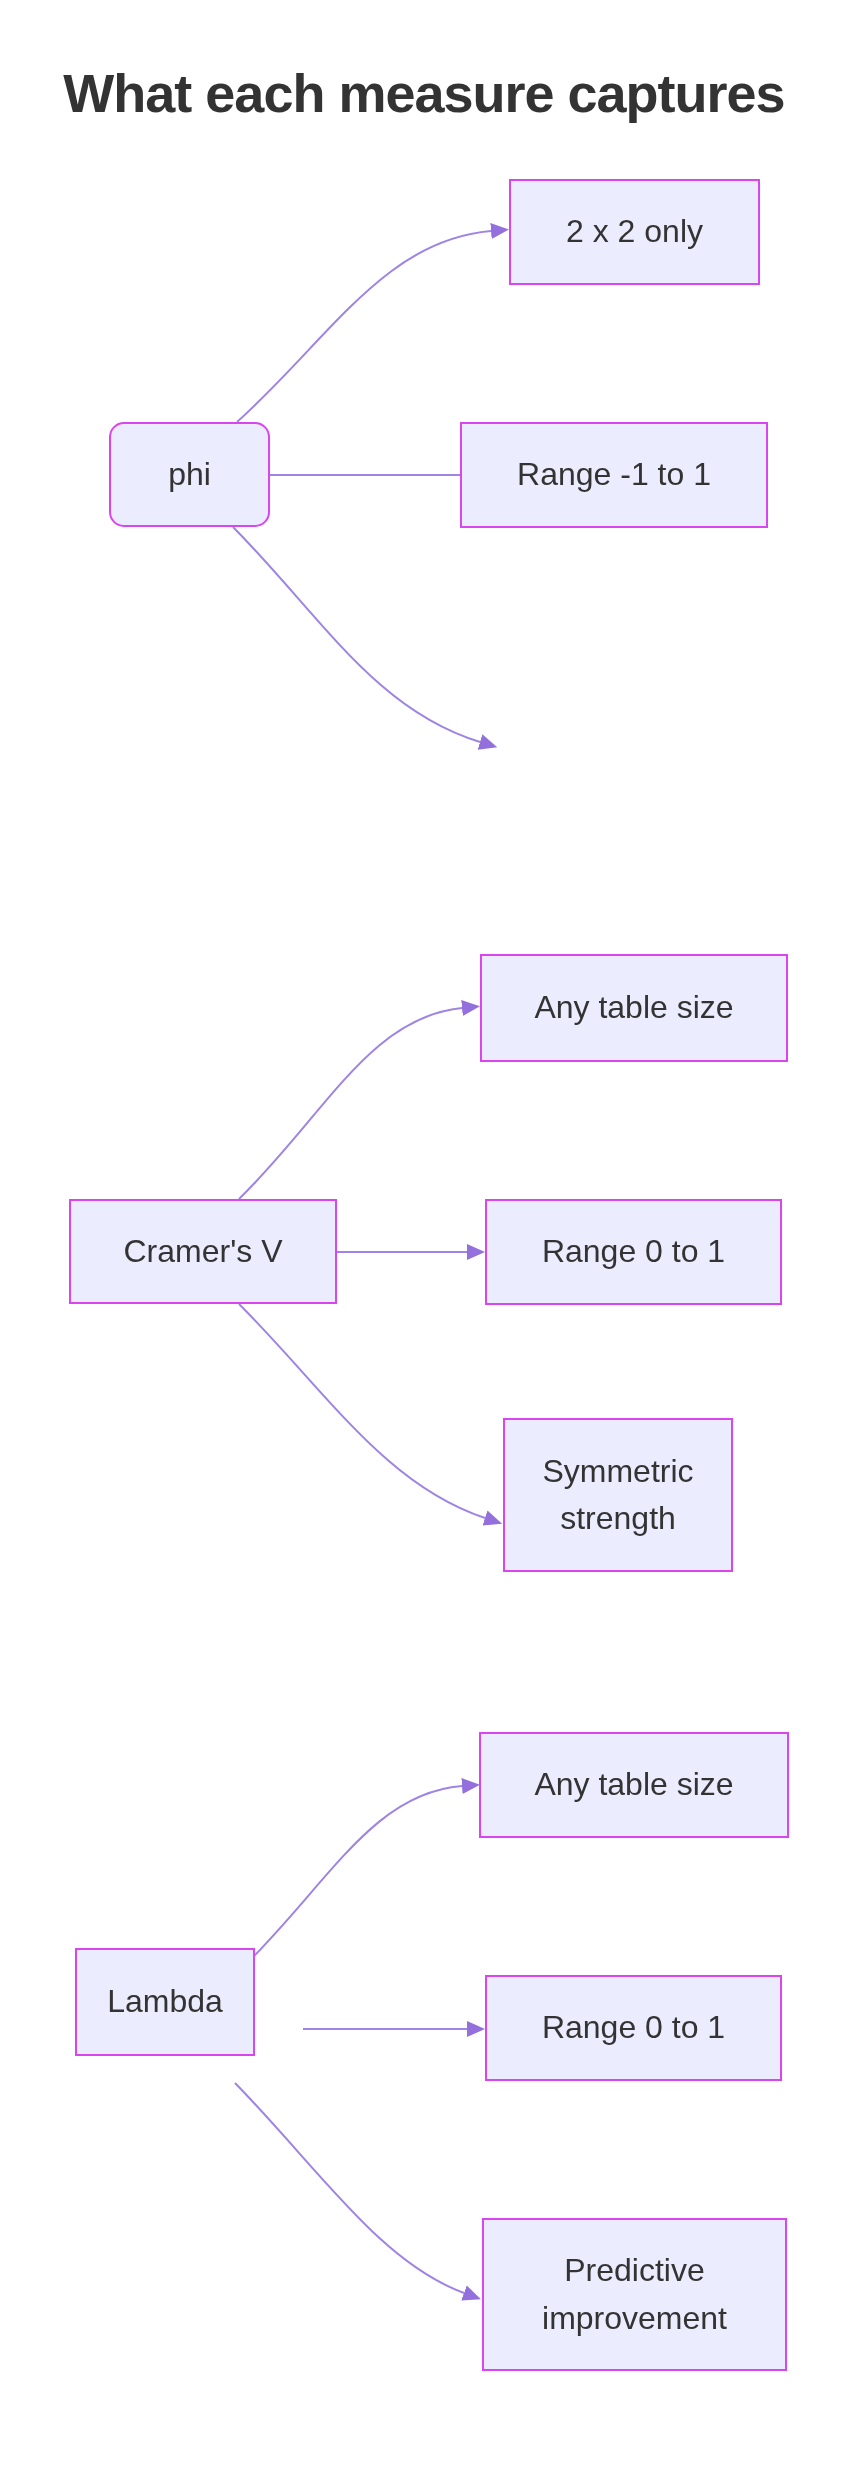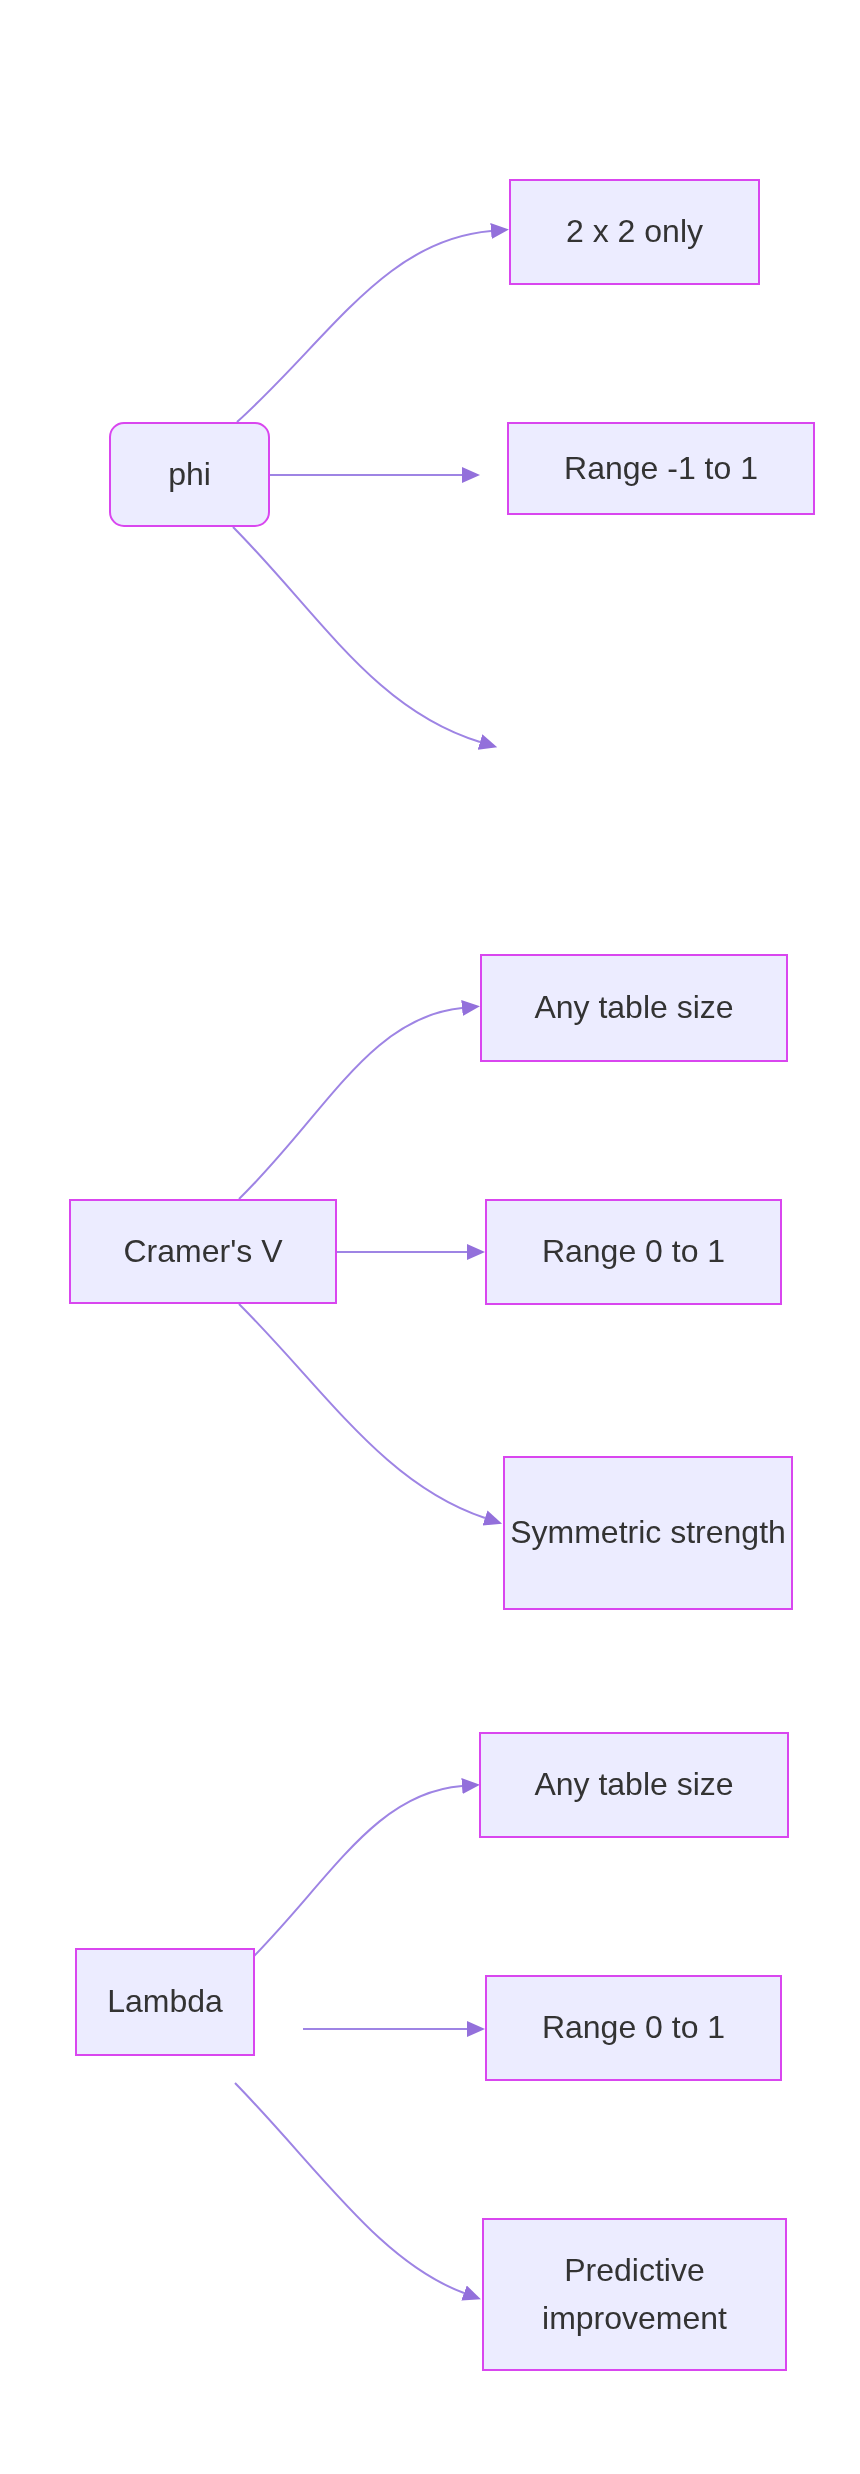--- a/index.html
+++ b/index.html
@@ -58,20 +58,21 @@
     line-height: 1.48;
     color: #333333;
     padding: 0 4px;
   }
 </style>
 </head>
 <body>
 
 <div class="canvas">
 
+  <div class="diagram-title">What each measure captures</div>
 
   <svg class="edges-layer" width="860" height="2474" viewBox="0 0 860 2474" xmlns="http://www.w3.org/2000/svg">
     <defs>
       <marker id="arrowhead" markerUnits="userSpaceOnUse" markerWidth="20" markerHeight="18" refX="0" refY="8" orient="auto">
         <path d="M0,0 L18,8 L0,16 z" fill="#9370DB"></path>
       </marker>
     </defs>
     <path class="edge" d="M 237 422 C 330 338, 385 240, 491 231" marker-end="url(#arrowhead)"></path>
     <path class="edge" d="M 270 475 L 462 475" marker-end="url(#arrowhead)"></path>
     <path class="edge" d="M 233 527 C 320 615, 375 710, 480 742" marker-end="url(#arrowhead)"></path>
@@ -82,34 +83,34 @@
     <path class="edge" d="M 303 2029 L 467 2029" marker-end="url(#arrowhead)"></path>
     <path class="edge" d="M 235 2083 C 320 2170, 380 2262, 464 2293" marker-end="url(#arrowhead)"></path>
   </svg>
 
   <div class="node" style="left:109px; top:422px; width:161px; height:105px;border-radius:15px;">
     <span class="node-label">phi</span>
   </div>
   <div class="node" style="left:509px; top:179px; width:251px; height:106px;">
     <span class="node-label">2 x 2 only</span>
   </div>
-  <div class="node" style="left:507px; top:422px; width:308px; height:93px;text-align:right;">
+  <div class="node" style="left:460px; top:422px; width:308px; height:106px;text-align:right;">
     <span class="node-label">Range -1 to 1</span>
   </div>
 
   <div class="node" style="left:55px; top:1199px; width:268px; height:105px;margin-left:14px;">
     <span class="node-label">Cramer's V</span>
   </div>
   <div class="node" style="left:480px; top:954px; width:308px; height:108px;">
     <span class="node-label">Any table size</span>
   </div>
   <div class="node" style="left:485px; top:1199px; width:297px; height:106px;">
     <span class="node-label">Range 0 to 1</span>
   </div>
-  <div class="node" style="left:503px; top:1456px; width:290px; height:154px;">
+  <div class="node" style="left:503px; top:1418px; width:230px; height:154px;">
     <span class="node-label">Symmetric strength</span>
   </div>
 
   <div class="node" style="left:75px; top:1928px; width:180px; height:108px;margin-top:20px;">
     <span class="node-label">Lambda</span>
   </div>
   <div class="node" style="left:479px; top:1732px; width:310px; height:106px;">
     <span class="node-label">Any table size</span>
   </div>
   <div class="node" style="left:485px; top:1975px; width:297px; height:106px;">

